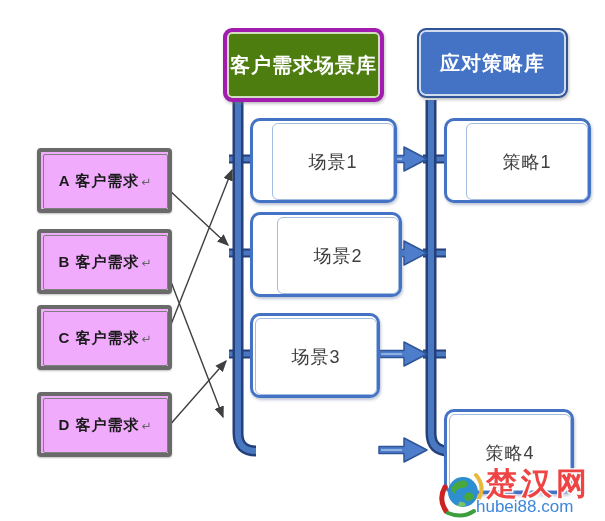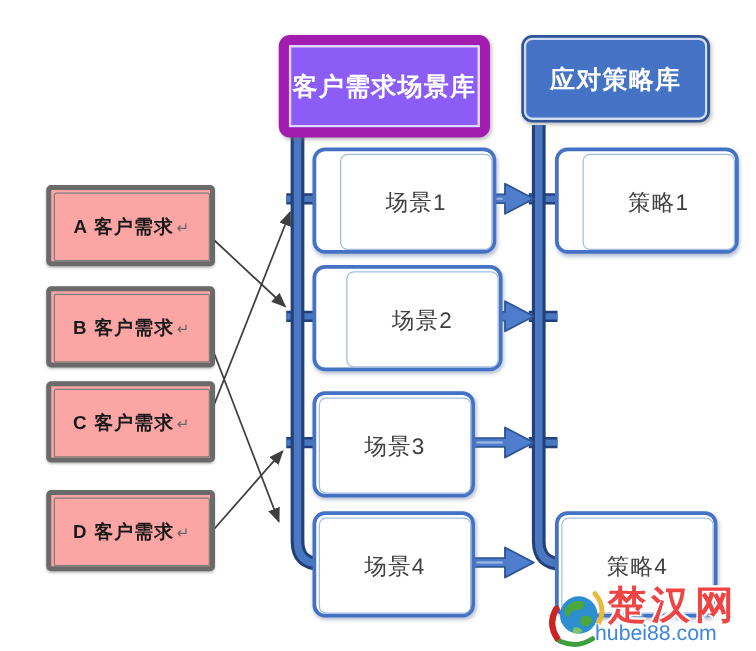--- a/index.html
+++ b/index.html
@@ -5,40 +5,40 @@
   html,body{margin:0;padding:0;background:#fff;}
   .stage{
     position:relative;width:605px;height:521px;background:#ffffff;
     font-family:"Liberation Sans","DejaVu Sans",sans-serif;overflow:hidden;
   }
   .connectors{position:absolute;left:0;top:0;width:605px;height:521px;z-index:1;}
 
   
   .need-box{
     position:absolute;left:37px;width:123px;height:53px;
-    border:4px solid #6a6a6a;border-radius:4px;background:#fca5a5;padding:2px;z-index:2;
+    border:4px solid #6a6a6a;border-radius:4px;background:#f0abfc;padding:2px;z-index:2;
     box-shadow:0 1px 2px rgba(0,0,0,.25);
   }
   .need-inner{
     width:100%;height:100%;border:1px solid #7f7f7f;border-radius:2px;
     display:flex;align-items:center;justify-content:center;
     font-size:15px;font-weight:bold;color:#1a1a1a;letter-spacing:1px;white-space:nowrap;
   }
   .return-mark{font-weight:normal;font-size:12px;color:#666;margin-left:2px;}
 
   
   .lib-header{
     position:absolute;top:28px;height:66px;z-index:2;
     display:flex;align-items:center;justify-content:center;
     color:#fff;font-weight:bold;font-size:20px;letter-spacing:1px;
     border-radius:9px;
     box-shadow:inset 0 0 0 2px rgba(255,255,255,.75),1px 2px 3px rgba(120,120,120,.45);
     white-space:nowrap;
   }
-  .lib-header.orange{left:223px;width:153px;background:#8b5cf6;border:8px solid #a21caf;}
+  .lib-header.orange{left:223px;width:153px;background:#4d7c0f;border:4px solid #a21caf;}
   .lib-header.blue{left:417px;width:147px;background:#4472C4;border:2px solid #2F5597;}
 
   
   .item-box{
     position:absolute;width:120px;height:75px;
     border:3px solid #4472C4;border-radius:10px;background:#fff;padding:2px;z-index:2;
     box-shadow:1px 2px 3px rgba(90,110,150,.4);
   }
   .item-box.scenario{left:250px;}
   .item-box.strategy{left:444px;}
@@ -145,23 +145,20 @@
 
   <div class="item-box scenario row1">
     <div class="item-inner">场景1</div>
   </div>
   <div class="item-box scenario row2">
     <div class="item-inner">场景2</div>
   </div>
   <div class="item-box scenario row3">
     <div class="item-inner">场景3</div>
   </div>
-  <div class="item-box scenario row4">
-    <div class="item-inner">场景4</div>
-  </div>
 
   <div class="item-box strategy row1">
     <div class="item-inner">策略1</div>
   </div>
   <div class="item-box strategy row4">
     <div class="item-inner">策略4</div>
   </div>
 
   <div class="watermark">
     <svg class="wm-logo" width="52" height="52" viewBox="0 0 52 52" xmlns="http://www.w3.org/2000/svg">

